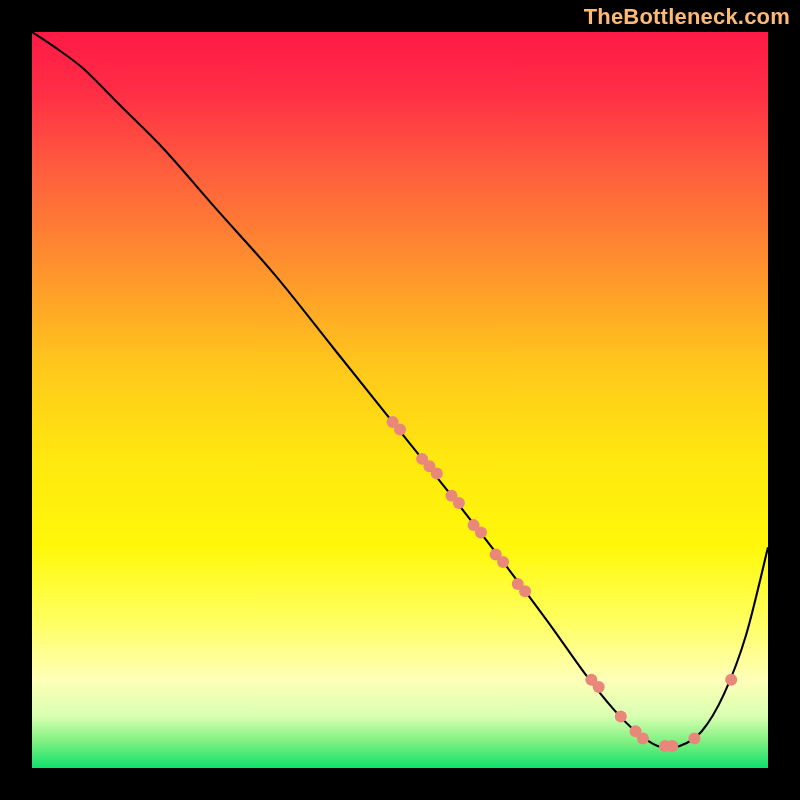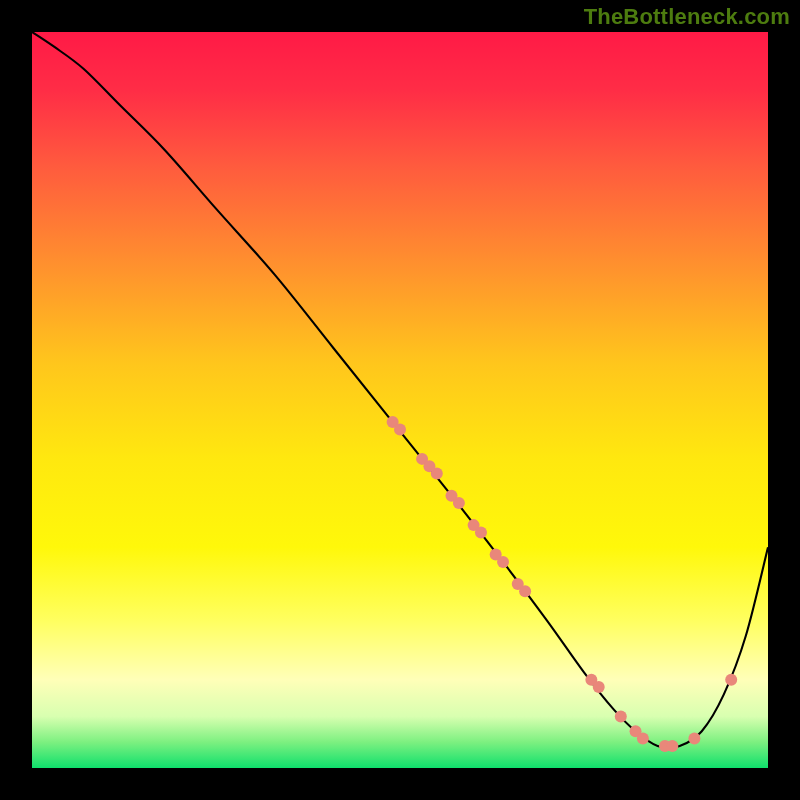--- a/index.html
+++ b/index.html
@@ -16,21 +16,21 @@
     height: 800px;
     background: #000000;
   }
   .watermark {
     position: absolute;
     top: 4px;
     right: 10px;
     font-family: Arial, Helvetica, sans-serif;
     font-size: 22px;
     font-weight: 600;
-    color: #4d7c0f;
+    color: #fdba74;
     z-index: 10;
     letter-spacing: 0.2px;
   }
   .plot {
     position: absolute;
     left: 32px;
     top: 32px;
     width: 736px;
     height: 736px;
   }

